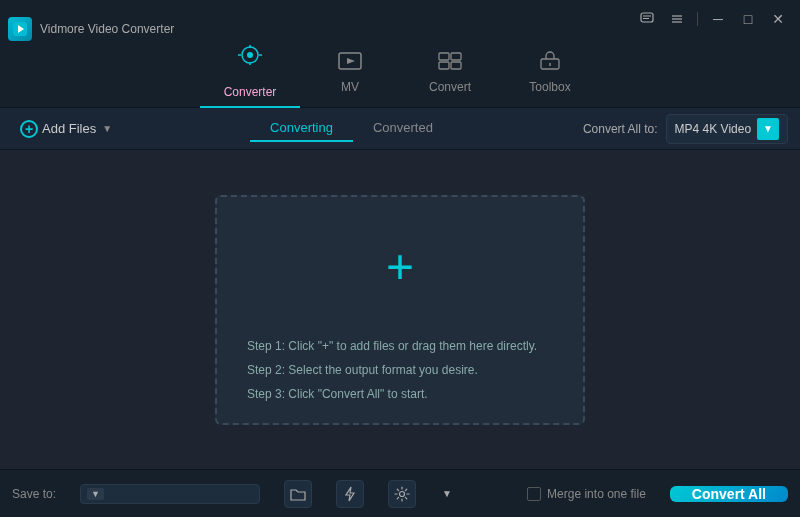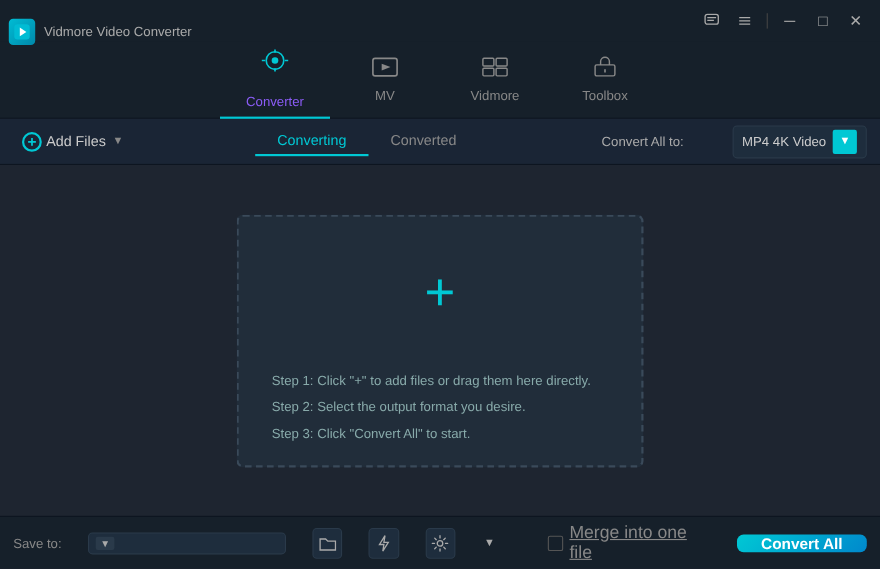--- a/index.html
+++ b/index.html
@@ -88,21 +88,21 @@
       width: 100px;
       height: 70px;
       cursor: pointer;
       color: #888;
       font-size: 12px;
       gap: 4px;
       border-bottom: 2px solid transparent;
       transition: color 0.2s;
     }
     .nav-tab.active {
-      color: #8b5cf6;
+      color: #f9a8d4;
       border-bottom: 2px solid #00c8d4;
       gap: 15px;
     }
     .nav-tab-icon {
       font-size: 22px;
       line-height: 1;
     }
     .nav-tab-label {
       font-size: 12px;
     }
@@ -178,21 +178,20 @@
       display: flex;
       align-items: center;
       background: #1e2d3d;
       border: 1px solid #2a3a4a;
       border-radius: 4px;
       padding: 3px 8px;
       font-size: 12px;
       color: #ccc;
       cursor: pointer;
       gap: 6px;
-      margin-left: 36px;
     }
     .format-select-arrow {
       background: #00c8d4;
       color: white;
       padding: 0 6px;
       font-size: 10px;
       border-radius: 2px;
       height: 22px;
       display: flex;
       align-items: center;
@@ -295,23 +294,22 @@
       display: flex;
       align-items: center;
       justify-content: center;
       cursor: pointer;
     }
     .footer-spacer { flex: 1; }
     .merge-checkbox-wrap {
       display: flex;
       align-items: center;
       gap: 6px;
-      font-size: 16px;
+      font-size: 12px;
       color: #888;
-      text-decoration: underline;
     }
     .merge-checkbox {
       width: 14px;
       height: 14px;
       border: 1px solid #555;
       background: transparent;
       border-radius: 2px;
       cursor: pointer;
     }
     .convert-all-btn {
@@ -386,21 +384,21 @@
   </div>
   <div class="nav-tab">
     <span class="nav-tab-icon">
       <svg width="26" height="22" viewBox="0 0 26 22" fill="none">
         <rect x="2" y="3" width="10" height="7" rx="1" stroke="#888" stroke-width="1.3" fill="none"></rect>
         <rect x="14" y="3" width="10" height="7" rx="1" stroke="#888" stroke-width="1.3" fill="none"></rect>
         <rect x="2" y="12" width="10" height="7" rx="1" stroke="#888" stroke-width="1.3" fill="none"></rect>
         <rect x="14" y="12" width="10" height="7" rx="1" stroke="#888" stroke-width="1.3" fill="none"></rect>
       </svg>
     </span>
-    <span class="nav-tab-label">Vidmore</span>
+    <span class="nav-tab-label">Convert</span>
   </div>
   <div class="nav-tab">
     <span class="nav-tab-icon">
       <svg width="26" height="22" viewBox="0 0 26 22" fill="none">
         <rect x="4" y="9" width="18" height="10" rx="1.5" stroke="#888" stroke-width="1.3" fill="none"></rect>
         <path d="M9 9V6a4 4 0 018 0v3" stroke="#888" stroke-width="1.3" fill="none"></path>
         <line x1="13" y1="13" x2="13" y2="16" stroke="#888" stroke-width="1.5"></line>
       </svg>
     </span>
     <span class="nav-tab-label">Toolbox</span>

